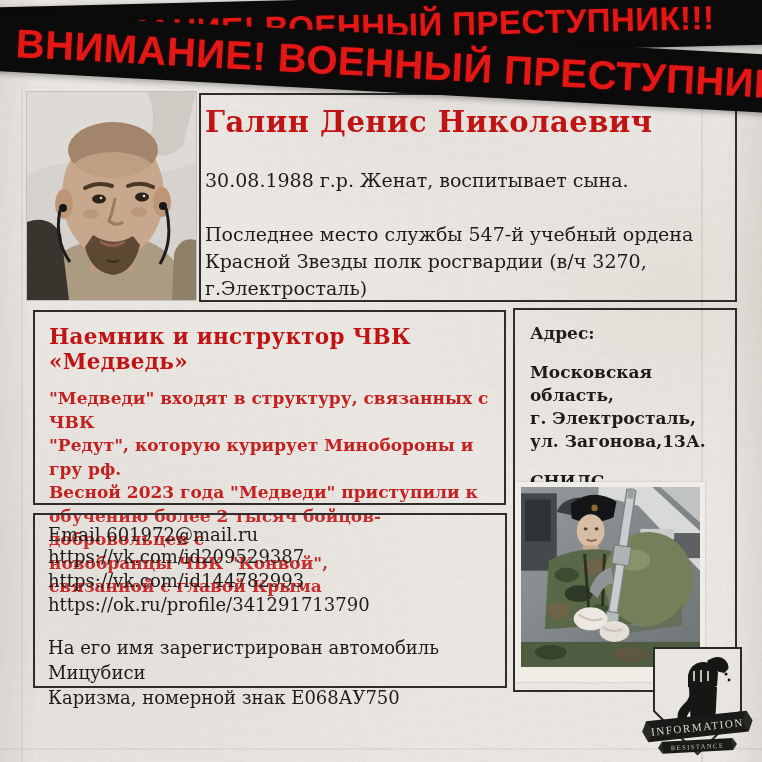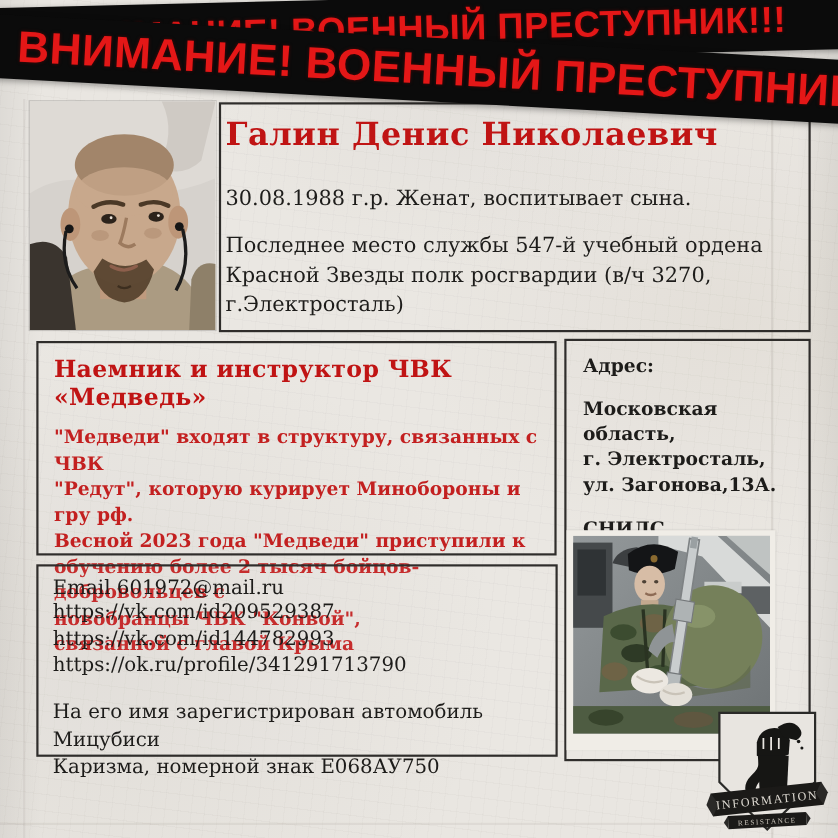--- a/index.html
+++ b/index.html
@@ -34,21 +34,21 @@
   .band-a{left:-30px;right:-30px;top:-2px;height:56px;transform:rotate(-1.4deg);
           justify-content:center;font-size:33px;letter-spacing:.5px;}
   .band-b{left:-20px;width:840px;top:12px;height:58px;transform:rotate(3.1deg);
           transform-origin:0 50%;padding-left:36px;font-size:40px;letter-spacing:.5px;}
 
   
   .bx{position:absolute;border:2px solid #2f2d2b;background:rgba(255,255,255,0.06);box-sizing:border-box;z-index:3;}
   .info-box{left:199px;top:93px;width:538px;height:209px;padding:8px 4px;}
   .person-name{font-size:29px;font-weight:700;color:#c01414;letter-spacing:.5px;margin-top:2px;}
   .birth-info{font-size:19px;margin-top:30px;}
-  .service-info{font-size:19px;line-height:27px;margin-top:19px;}
+  .service-info{font-size:19px;line-height:27px;margin-top:30px;}
 
   .merc-box{left:33px;top:310px;width:473px;height:195px;padding:12px 14px;text-align:left;}
   .merc-title{font-size:21.5px;font-weight:700;color:#c01414;letter-spacing:.3px;}
   .merc-body{font-size:17px;font-weight:700;color:#c32020;line-height:23.5px;margin-top:13px;}
 
   .addr-box{left:513px;top:308px;width:224px;height:384px;padding:13px 15px;font-weight:700;font-size:17px;}
   .addr-label{margin-bottom:18px;}
   .addr-lines{line-height:23px;}
   .snils{margin-top:18px;}
   .phone{margin-top:19px;}

